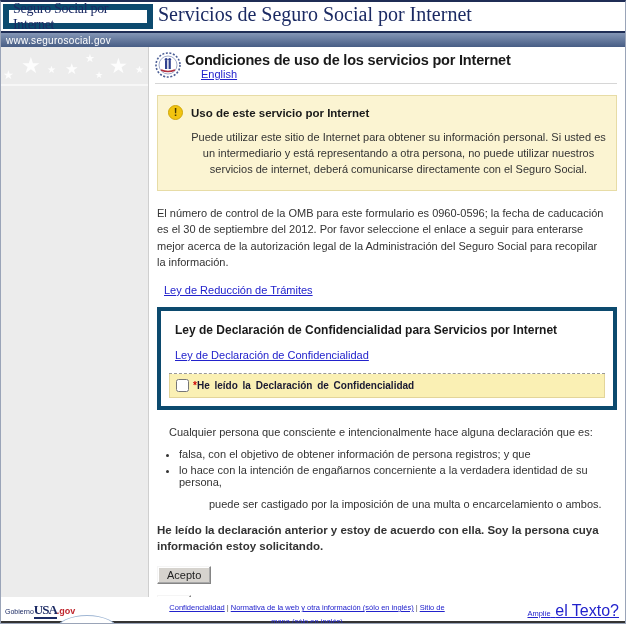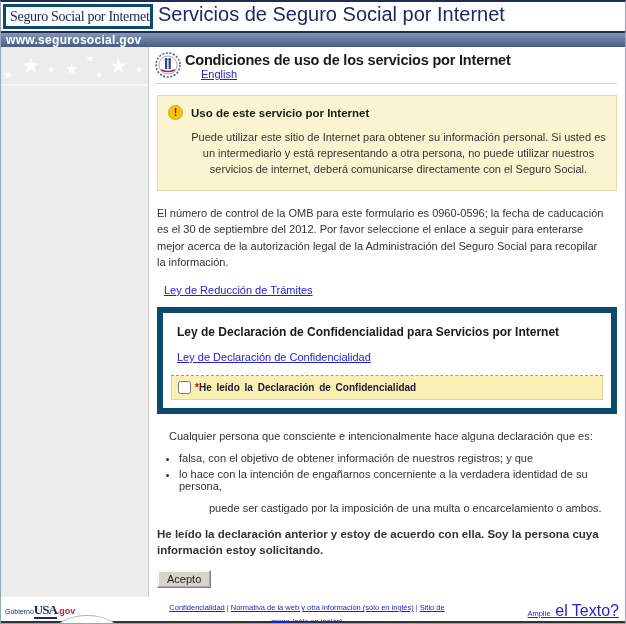--- a/index.html
+++ b/index.html
@@ -6,37 +6,37 @@
   html,body { background:#fff; }
   body { font-family:"Liberation Sans", sans-serif; }
   .page {
     position:relative; width:626px; height:624px; overflow:hidden;
     border:1px solid #9aa4b8; border-top:2px solid #1f2d55; background:#fff;
   }
   
   .masthead { position:relative; height:29px; background:#fff; }
   .site-box {
     position:absolute; left:2px; top:2px; width:150px; height:25px;
-    border:3px solid #0c4a6e; background:#fff;
+    border:6px solid #0c4a6e; background:#fff;
     display:flex; align-items:center; padding-left:4px;
   }
   .site-box span {
     font-family:"Liberation Serif", serif; font-size:14px; color:#1b2a63; letter-spacing:-0.3px;
   }
   .main-title {
     position:absolute; left:157px; top:1px;
-    font-family:Liberation Sans, sans-serif; font-size:20px; color:#1b2a63;
+    font-family:Liberation Serif, serif; font-size:20px; color:#1b2a63;
   }
   
   .url-bar {
     height:16px; border-top:2px solid #1f2d55;
     background:linear-gradient(#8496b6, #475d85);
     display:flex; align-items:center; padding-left:5px;
   }
-  .url-bar span { color:#fff; font-size:12px; font-weight:bold; letter-spacing:.3px; }
+  .url-bar span { color:#fff; font-size:10px; font-weight:normal; letter-spacing:.3px; }
   
   .body-row { display:flex; height:550px; }
   .sidebar {
     position:relative; width:156px; background:#ececec; border-right:1px solid #cfcfcf;
   }
   .sidebar .band-line { position:absolute; top:37px; left:0; right:0; height:2px; background:#f7f7f7; }
   .star { position:absolute; color:#ffffff; opacity:.9; line-height:1; }
   .content { flex:1; background:#fff; padding:5px 8px 0 6px; font-size:11px; color:#333; }
   
   .head-row { display:flex; align-items:flex-start; padding-bottom:3px; border-bottom:1px solid #d6d6d6; }
@@ -54,21 +54,21 @@
     width:15px; height:15px; border-radius:50%; background:#f2c40f; border:1px solid #cfa70a;
     color:#4a3b00; font-weight:bold; font-size:11px; text-align:center; line-height:13px;
     flex:0 0 15px; margin-right:8px;
   }
   .warn-title { font-weight:bold; font-size:11.5px; color:#1a1a1a; }
   .warn-body { margin:10px 0 0 23px; font-size:11px; line-height:1.45; color:#333;text-align:center; }
   
   .omb-text { margin:14px 12px 0 2px; line-height:1.5; }
   .omb-link { display:inline-block; margin:13px 0 0 2px;padding-left:7px; }
   
-  .privacy-box { margin:11px 0 0 2px; border:6px solid #0c4a6e; background:#fff; padding:12px 8px 8px 8px; }
+  .privacy-box { margin:11px 0 0 2px; border:4px solid #0c4a6e; background:#fff; padding:12px 8px 8px 8px; }
   .privacy-box h2 { font-size:12px; font-weight:bold; color:#1a1a1a; margin-left:6px; }
   .privacy-box .p-link { display:inline-block; margin:12px 0 0 6px; }
   .dashed { border:none; border-top:1px dashed #999; margin:12px 0 0 0; }
   .chk-row {
     margin-top:0; background:#faf0b4; border:1px solid #e3d59a; border-top:none;
     padding:5px 6px; display:flex; align-items:center;
   }
   .chk-row input { width:13px; height:13px; margin-right:4px; }
   .req { color:#cc0000; font-weight:bold; font-size:10px; }
   .chk-label { font-weight:bold; font-size:10px; color:#1a1a33; word-spacing:2px; }
@@ -175,21 +175,21 @@
         <div class="chk-row">
           <input type="checkbox" style="">
           <span class="req">*</span>
           <span class="chk-label">He leído la Declaración de Confidencialidad</span>
         </div>
       </div>
 
       
       <div class="decl-intro">Cualquier persona que consciente e intencionalmente hace alguna declaración que es:</div>
       <ul class="decl">
-        <li>falsa, con el objetivo de obtener información de nuestros registros; y que</li>
+        <li>falsa, con el objetivo de obtener información de persona registros; y que</li>
         <li>lo hace con la intención de engañarnos concerniente a la verdadera identidad de su persona,</li>
       </ul>
       <div class="decl-penalty">puede ser castigado por la imposición de una multa o encarcelamiento o ambos.</div>
       <div class="decl-agree">He leído la declaración anterior y estoy de acuerdo con ella. Soy la persona cuya información estoy solicitando.</div>
 
       
       <div class="btn-area">
         <button class="win-btn">Acepto</button>
         <button class="win-btn salir">Salir</button>
       </div>

